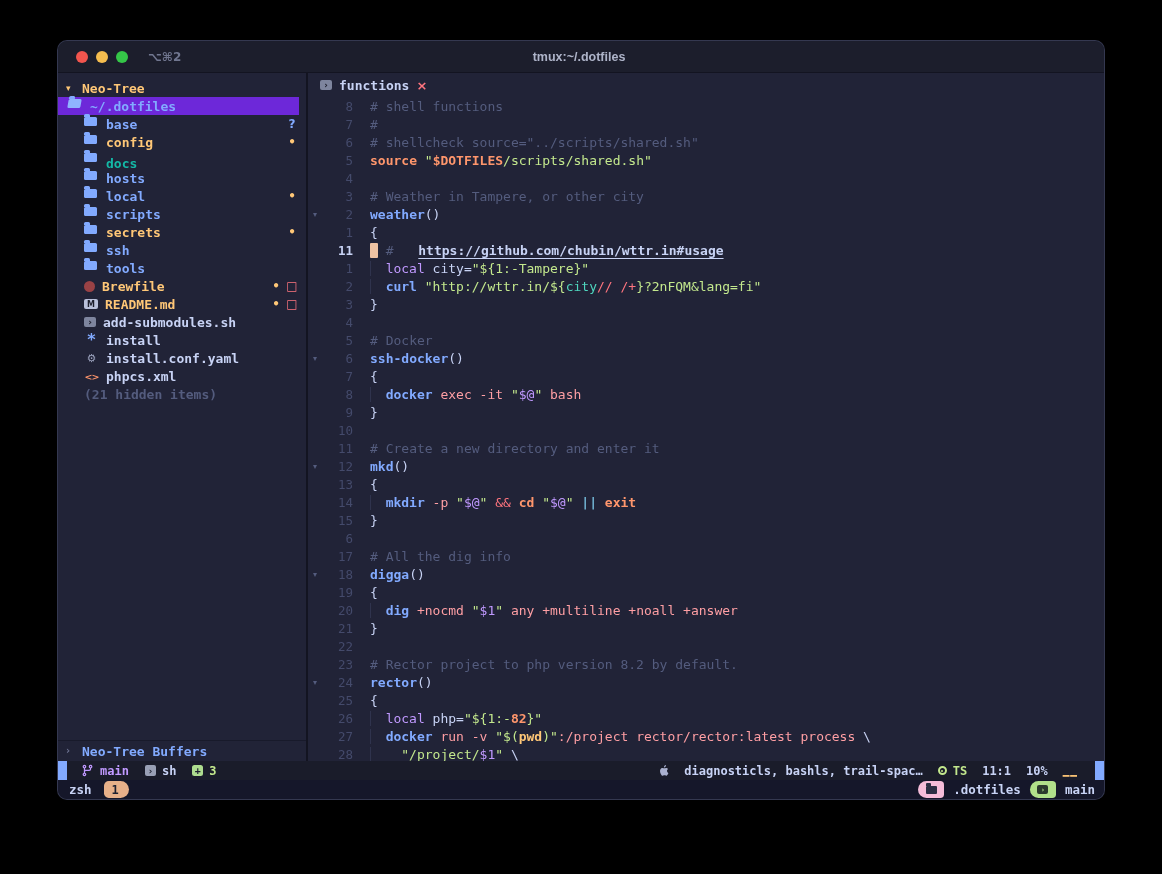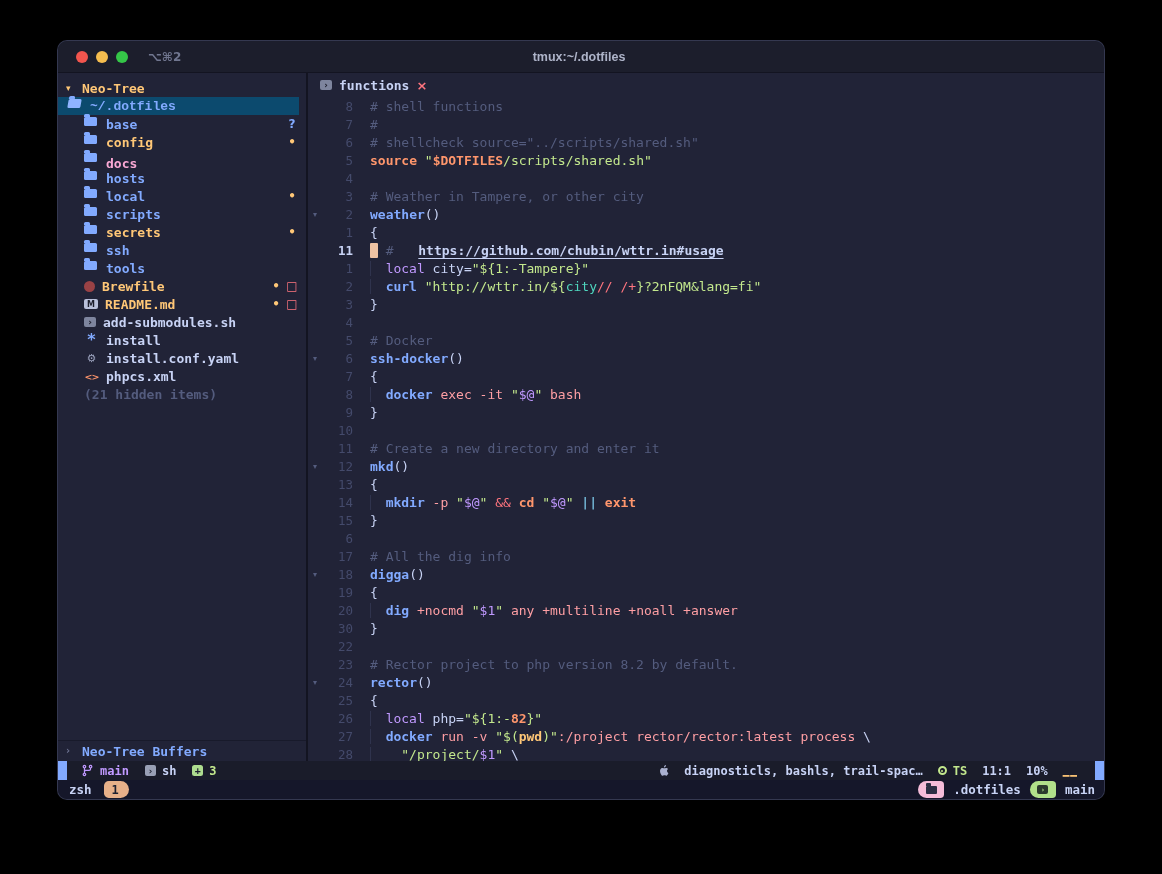--- a/index.html
+++ b/index.html
@@ -24,21 +24,21 @@
   
   .main { flex:1; display:flex; min-height:0; }
   .sidebar { width:250px; flex:none; border-right:2px solid #131421; display:flex; flex-direction:column; padding-top:6px; }
   .tree { flex:1; overflow:hidden; }
   .trow { height:18px; display:flex; align-items:center; font-size:13px; font-weight:600; }
   .trow.header { padding-left:8px; color:#ffc777; }
   .trow.header .chev { color:#ffc777; }
   .chev { width:16px; flex:none; font-family:"DejaVu Sans", sans-serif; font-size:9px; line-height:1; }
   .trow.item { padding-left:26px; }
   .trow.item.root { padding-left:10px; }
-  .trow.item.selected { background:#0c4a6e; margin-right:7px;font-family:Liberation Mono, monospace; }
+  .trow.item.selected { background:#6d28d9; margin-right:7px; }
   .ticon { width:15px; height:12px; margin-right:7px; flex:none; display:flex; align-items:center;
            justify-content:center; font-family:"DejaVu Sans", sans-serif; position:relative; }
   .ticon.folder, .ticon.folder-open { width:13px; height:9px; background:#82aaff; border-radius:1.5px; margin-top:2px; align-self:flex-start; margin-right:9px; }
   .ticon.folder::before, .ticon.folder-open::before { content:""; position:absolute; top:-3px; left:0;
            width:6px; height:3px; background:#82aaff; border-radius:1.5px 1.5px 0 0; }
   .ticon.folder-open { transform:skewX(-10deg); background:#8fb3ff; }
   .ticon.brew { width:11px; height:11px; border-radius:50%; background:#9a4245; }
   .ticon.markdown { width:14px; height:10px; background:#b9c0da; color:#1c1e2c; font-size:8px; font-weight:700; border-radius:2px; }
   .ticon.shell { width:12px; height:10px; background:#7e859e; color:#1c1e2c; font-size:9px; font-weight:700; border-radius:2px; }
   .ticon.star { color:#82aaff; font-size:16px; line-height:6px; }
@@ -145,21 +145,21 @@
           </div>
           <div class="trow item">
             <span class="ticon folder"></span>
             <span style="color: rgb(255, 199, 119);">config</span>
             <span class="badges">
               <span class="badge" style="color: rgb(255, 199, 119);">•</span>
             </span>
           </div>
           <div class="trow item">
             <span class="ticon folder"></span>
-            <span style="color: #f9a8d4; margin-top: 7px;">docs</span>
+            <span style="color: #14b8a6; margin-top: 7px;">docs</span>
           </div>
           <div class="trow item">
             <span class="ticon folder"></span>
             <span style="color: rgb(130, 170, 255);">hosts</span>
           </div>
           <div class="trow item">
             <span class="ticon folder"></span>
             <span style="color: rgb(130, 170, 255);">local</span>
             <span class="badges">
               <span class="badge" style="color: rgb(255, 199, 119);">•</span>
@@ -402,21 +402,21 @@
             <span class="src"><span class="c-fg">{</span></span>
           </div>
           <div class="line">
             <span class="g-fold"></span>
             <span class="g-num">20</span>
             <span class="g-pad"></span>
             <span class="src"><span class="guide">  </span><span class="c-blue">dig</span><span class="c-fg"> </span><span class="c-salmon">+nocmd</span><span class="c-fg"> </span><span class="c-green">"</span><span class="c-purple">$1</span><span class="c-green">"</span><span class="c-fg"> </span><span class="c-salmon">any</span><span class="c-fg"> </span><span class="c-salmon">+multiline</span><span class="c-fg"> </span><span class="c-salmon">+noall</span><span class="c-fg"> </span><span class="c-salmon">+answer</span></span>
           </div>
           <div class="line">
             <span class="g-fold"></span>
-            <span class="g-num">30</span>
+            <span class="g-num">21</span>
             <span class="g-pad"></span>
             <span class="src"><span class="c-fg">}</span></span>
           </div>
           <div class="line">
             <span class="g-fold"></span>
             <span class="g-num">22</span>
             <span class="g-pad"></span>
             <span class="src"></span>
           </div>
           <div class="line">

